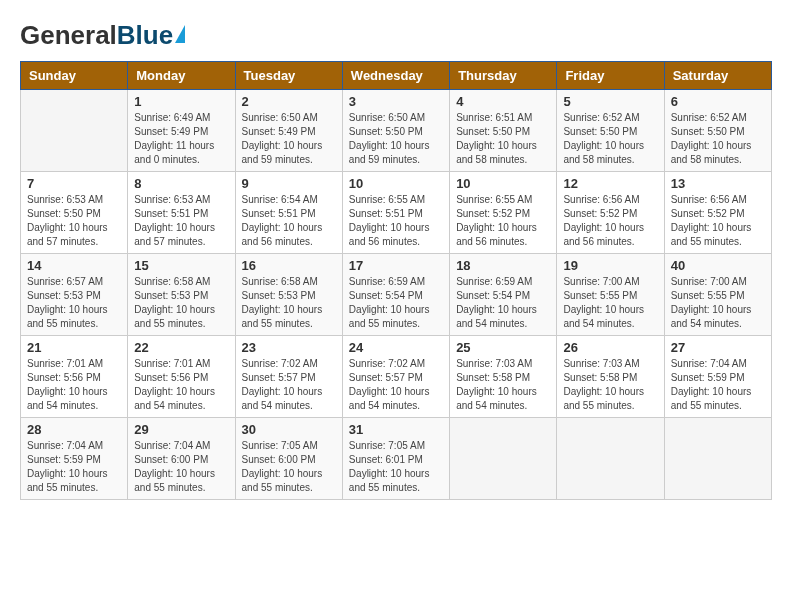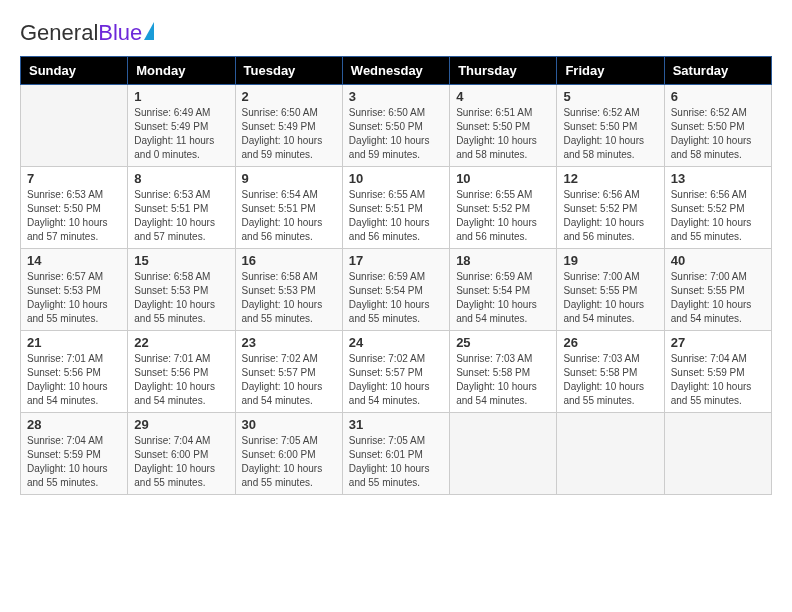--- a/index.html
+++ b/index.html
@@ -17,25 +17,25 @@
       margin-bottom: 10px;
     }
     .logo {
       display: flex;
       flex-direction: column;
       align-items: flex-start;
     }
     .logo-text {
       display: flex;
       align-items: center;
-      font-size: 22px;
-      font-weight: normal;
+      font-size: 26px;
+      font-weight: bold;
     }
     .logo-general { color: #333; }
-    .logo-blue { color: #6d28d9; text-align: right; }
+    .logo-blue { color: #0c4a6e; text-align: right; }
     .logo-icon {
       width: 0;
       height: 0;
       border-left: 10px solid transparent;
       border-bottom: 18px solid #1a9cd8;
       margin-left: 2px;
       position: relative;
       top: -2px;
     }
     .title-block {
@@ -49,21 +49,21 @@
     .location {
       font-size: 16px;
       color: #555;
     }
     .calendar {
       width: 100%;
       border-collapse: collapse;
       border: 1px solid #ccc;
     }
     .calendar th {
-      background-color: #000000;
+      background-color: #a16207;
       color: #fff;
       text-align: left;
       padding: 6px 8px;
       font-size: 13px;
       border: 1px solid #2a5a9a;
     }
     .calendar td {
       vertical-align: top;
       border: 1px solid #ccc;
       padding: 4px 6px;

